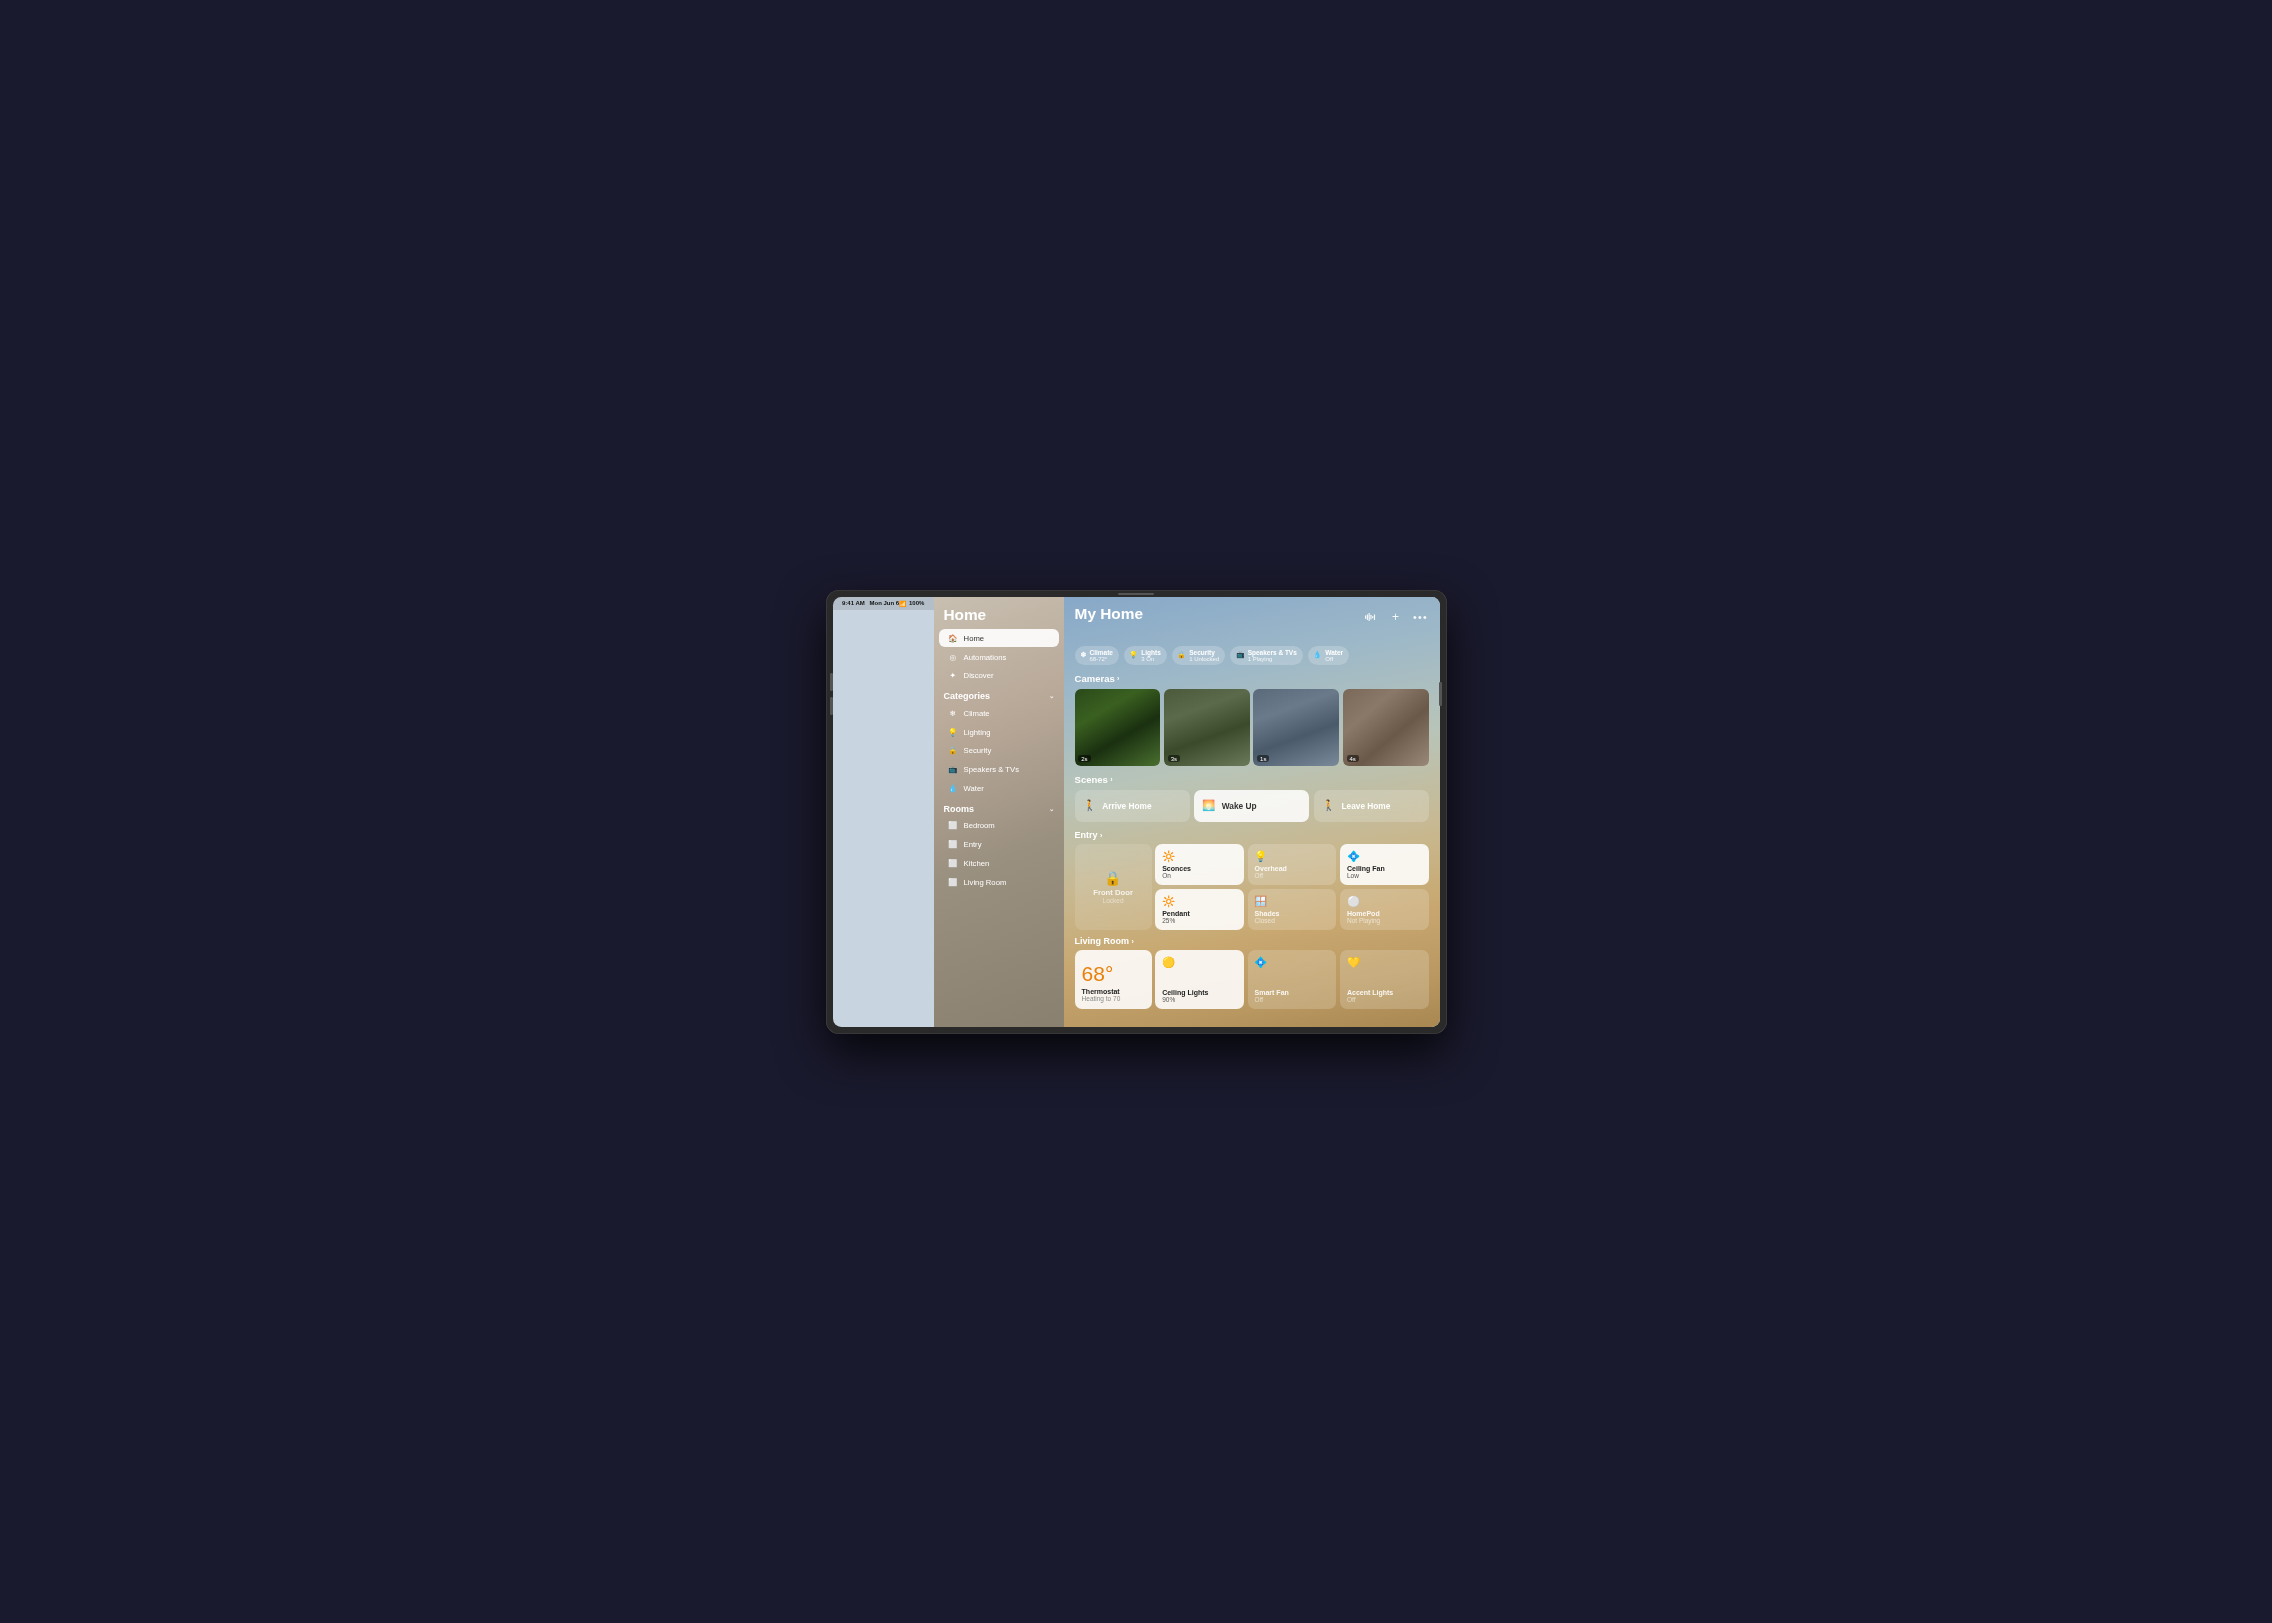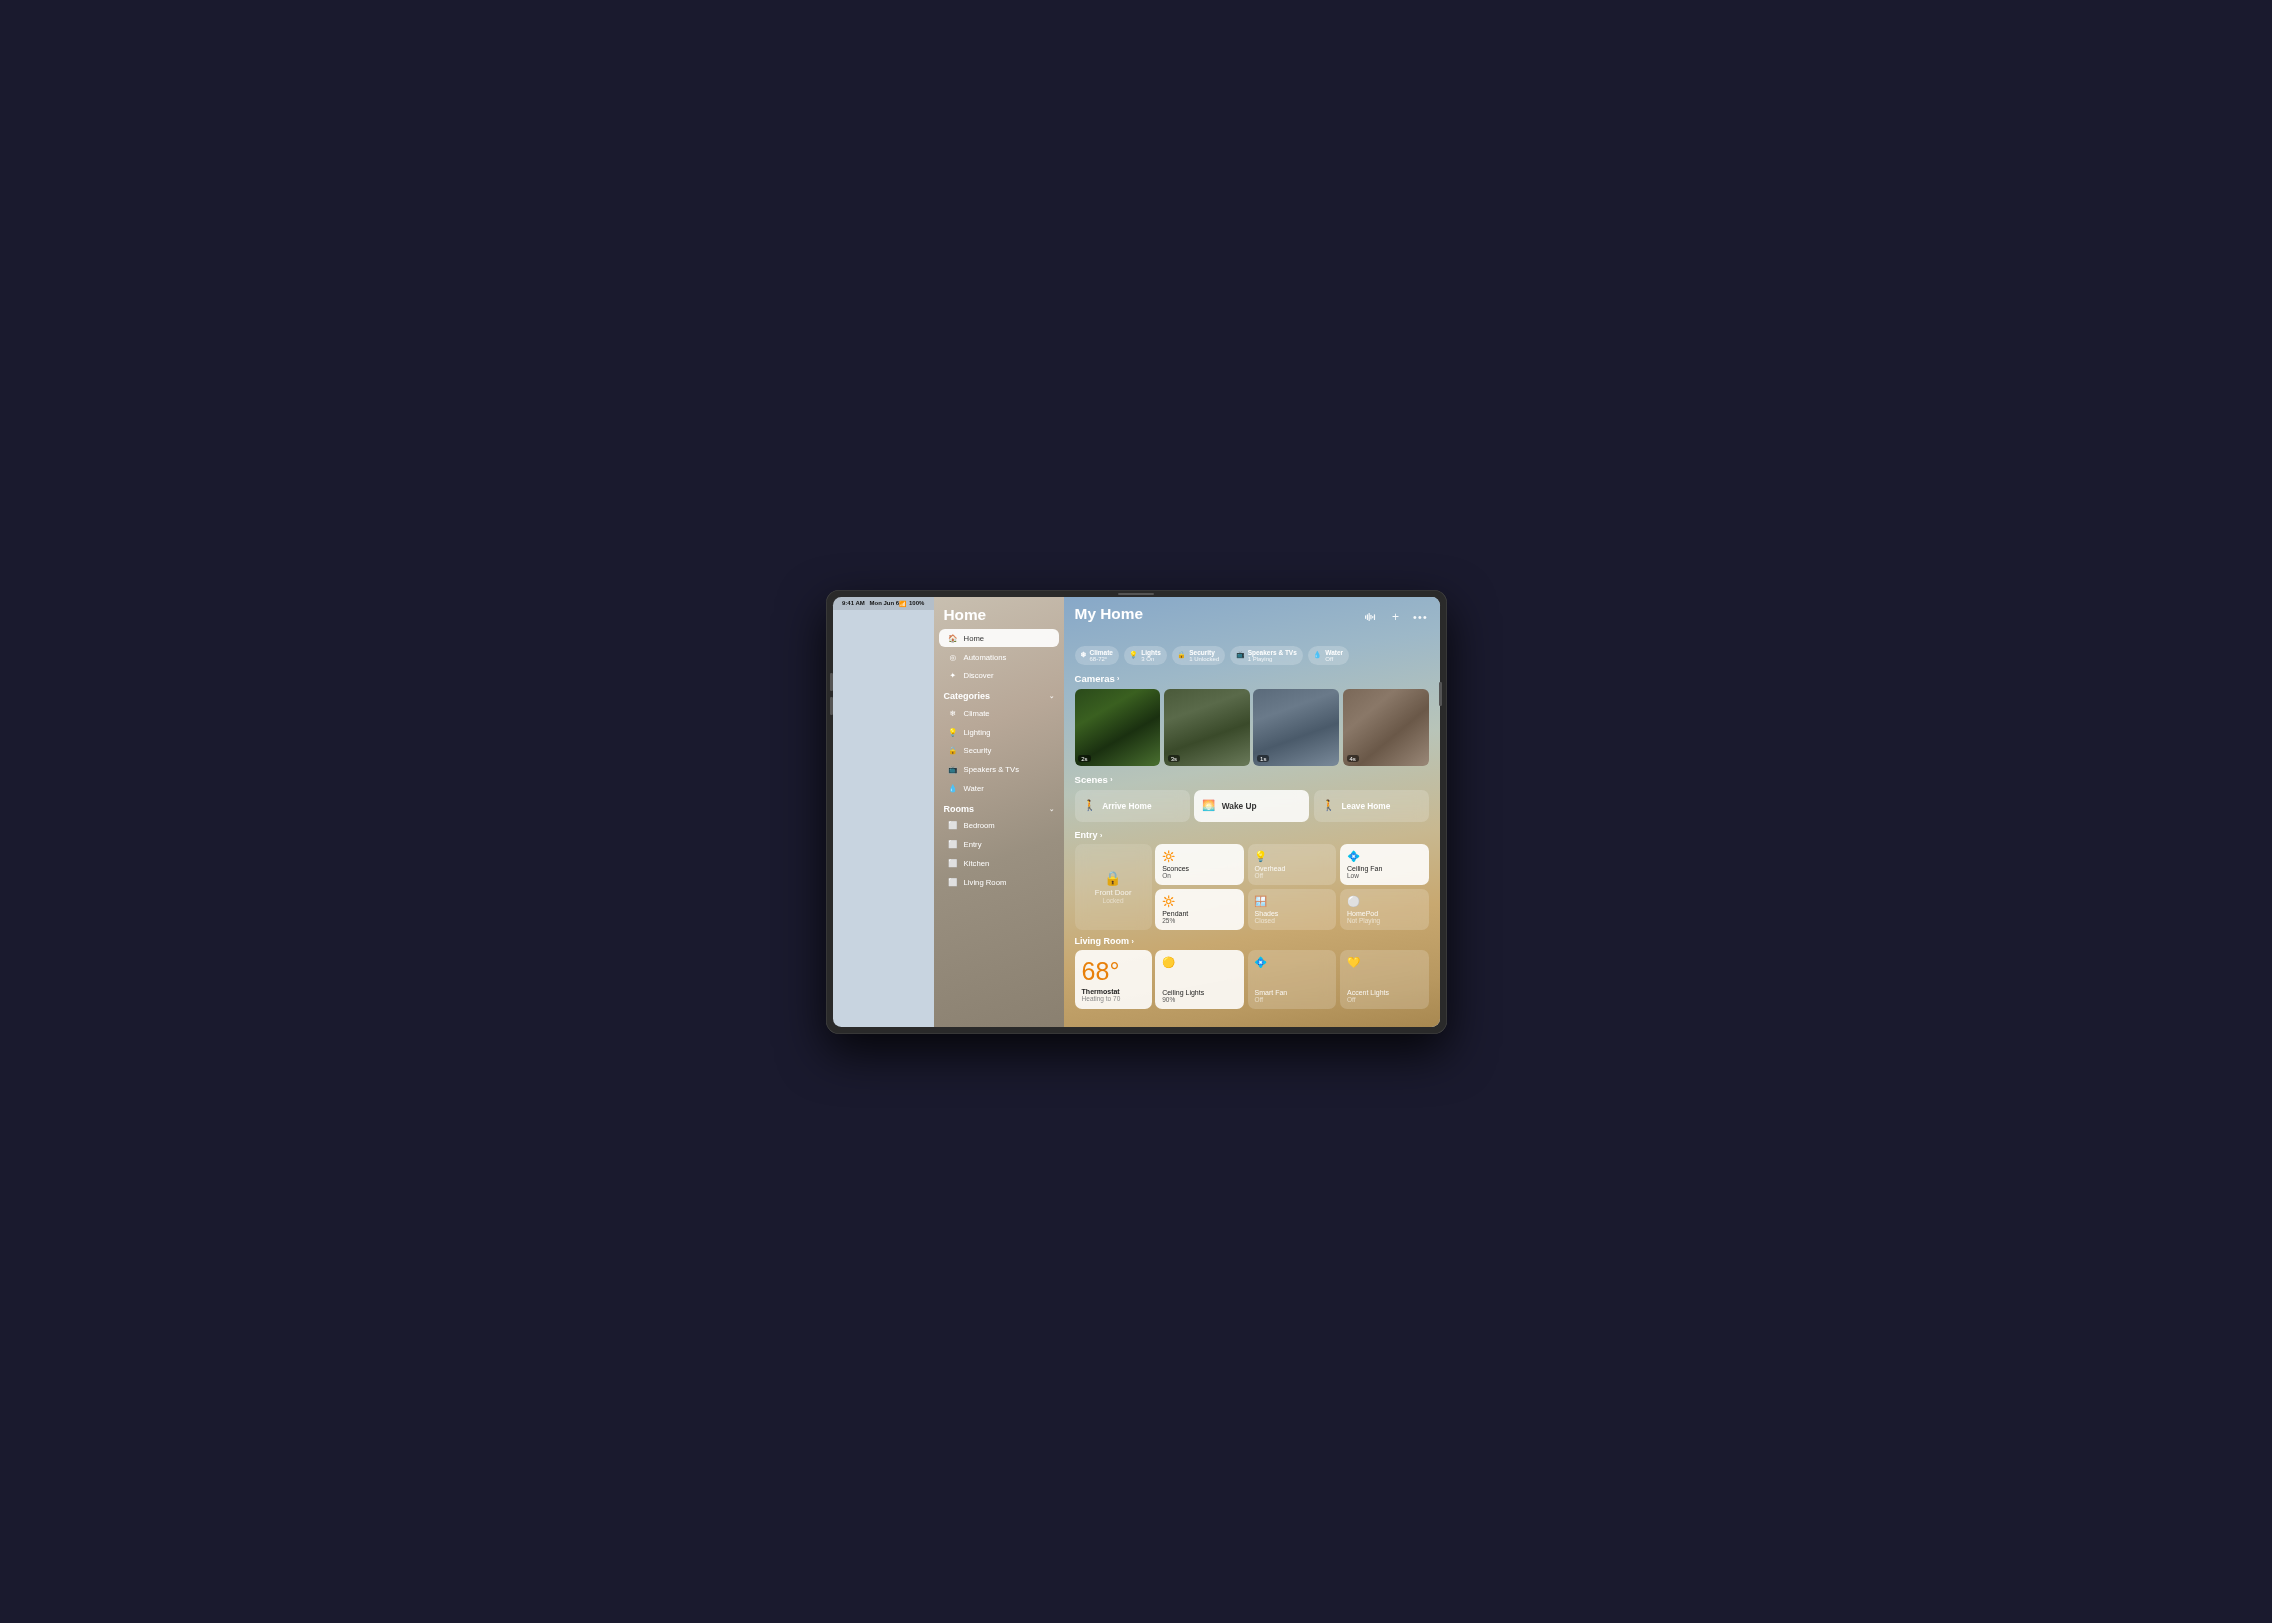--- a/index.html
+++ b/index.html
@@ -278,21 +278,21 @@
 
     .device-card.span-col {
       grid-row: span 2;
       min-height: 79px;
       align-items: center;
       justify-content: center;
       background: rgba(255,255,255,0.12);
     }
 
     .device-icon { font-size: 10.7px; margin-bottom: 2.4px; }
-    .device-name { font-size: 7px; font-weight: 400; color: #222; }
+    .device-name { font-size: 7px; font-weight: 700; color: #222; }
     .device-status { font-size: 6.5px; color: #555; }
 
     .device-card:not(.active) .device-name { color: rgba(255,255,255,0.9); }
     .device-card:not(.active) .device-status { color: rgba(255,255,255,0.6); }
 
     .device-card.span-col .device-name { color: rgba(255,255,255,0.8); font-size: 7.7px; }
     .device-card.span-col .device-status { color: rgba(255,255,255,0.5); font-size: 6.5px; }
     .device-card.span-col .device-icon { font-size: 14px; }
 
     
@@ -307,21 +307,21 @@
       border-radius: 7px;
       padding: 7px;
       cursor: pointer;
       display: flex;
       flex-direction: column;
       justify-content: flex-end;
       min-height: 59px;
     }
 
     .thermostat-temp {
-      font-size: 25px;
+      font-size: 21px;
       font-weight: 300;
       color: #e8800a;
       line-height: 1;
     }
 
     .thermostat-name { font-size: 7px; font-weight: 700; color: #222; margin-top: 3.6px; }
     .thermostat-sub { font-size: 6.5px; color: #888; }
 
     
     .side-button {

